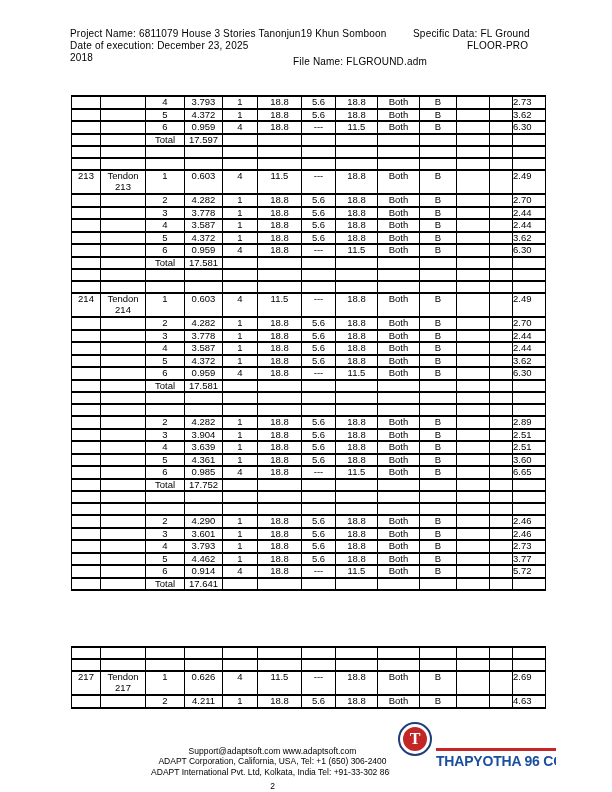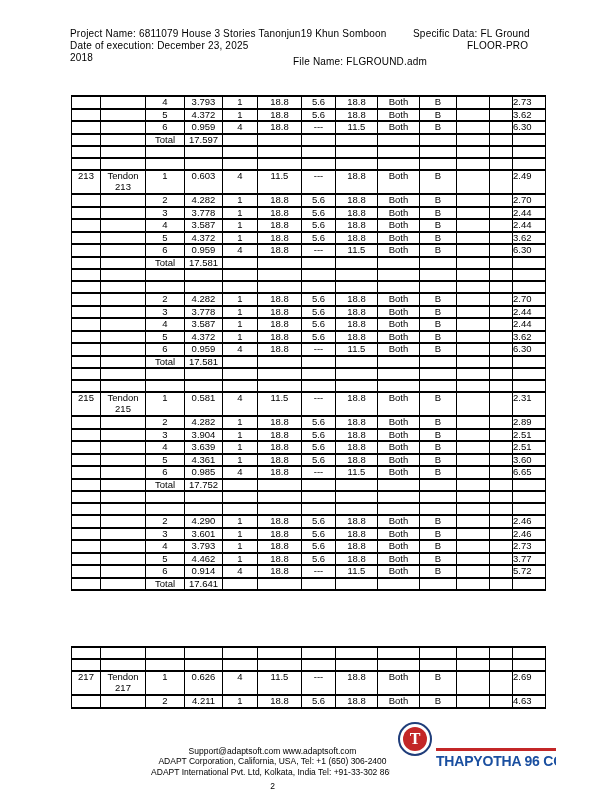--- a/index.html
+++ b/index.html
@@ -313,20 +313,36 @@
           <td></td>
           <td></td>
           <td></td>
           <td></td>
           <td></td>
           <td></td>
           <td></td>
           <td></td>
           <td class="right-cell"></td>
         </tr>
+        <tr class="dbl">
+          <td>214</td>
+          <td class="name-cell">Tendon
+214</td>
+          <td>1</td>
+          <td>0.603</td>
+          <td>4</td>
+          <td>11.5</td>
+          <td>---</td>
+          <td>18.8</td>
+          <td>Both</td>
+          <td>B</td>
+          <td></td>
+          <td></td>
+          <td class="right-cell">2.49</td>
+        </tr>
         <tr>
           <td></td>
           <td class="name-cell"></td>
           <td>2</td>
           <td>4.282</td>
           <td>1</td>
           <td>18.8</td>
           <td>5.6</td>
           <td>18.8</td>
           <td>Both</td>
@@ -432,36 +448,20 @@
           <td></td>
           <td></td>
           <td></td>
           <td></td>
           <td></td>
           <td></td>
           <td></td>
           <td></td>
           <td></td>
           <td class="right-cell"></td>
-        </tr>
-        <tr class="dbl">
-          <td>215</td>
-          <td class="name-cell">Tendon
-215</td>
-          <td>1</td>
-          <td>0.581</td>
-          <td>4</td>
-          <td>11.5</td>
-          <td>---</td>
-          <td>18.8</td>
-          <td>Both</td>
-          <td>B</td>
-          <td></td>
-          <td></td>
-          <td class="right-cell">2.31</td>
         </tr>
         <tr>
           <td></td>
           <td class="name-cell"></td>
           <td>2</td>
           <td>4.282</td>
           <td>1</td>
           <td>18.8</td>
           <td>5.6</td>
           <td>18.8</td>

